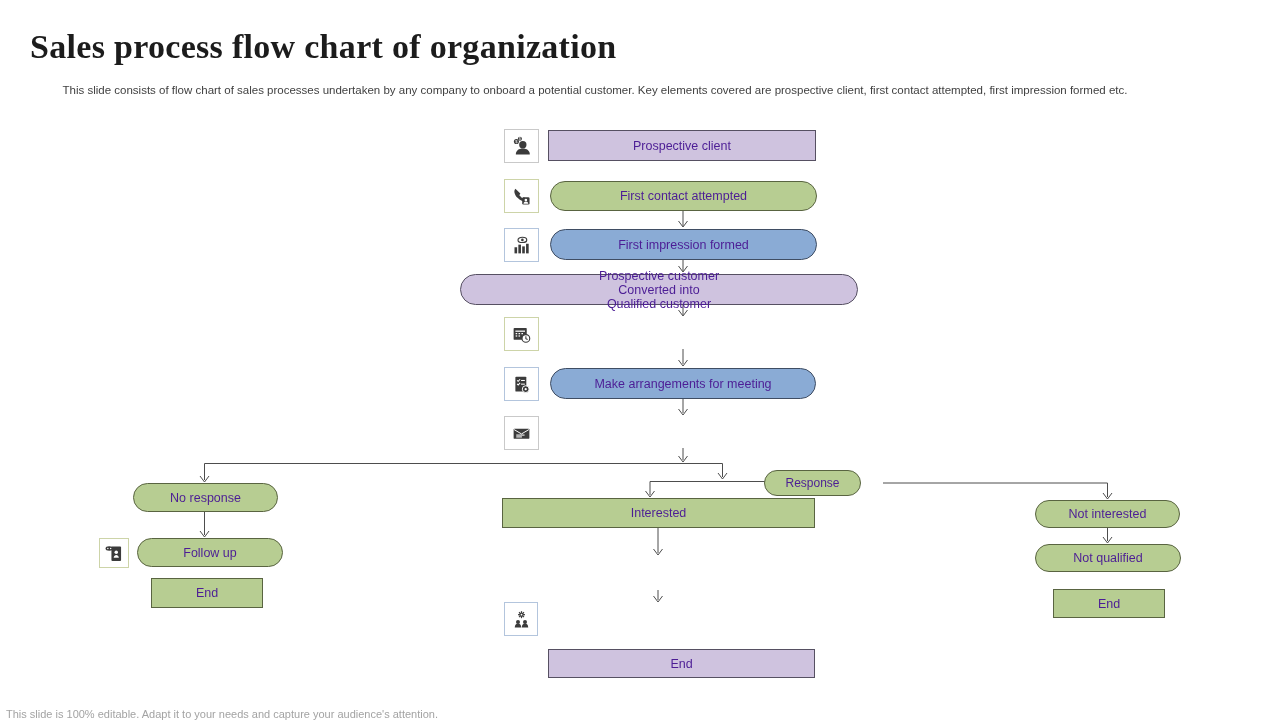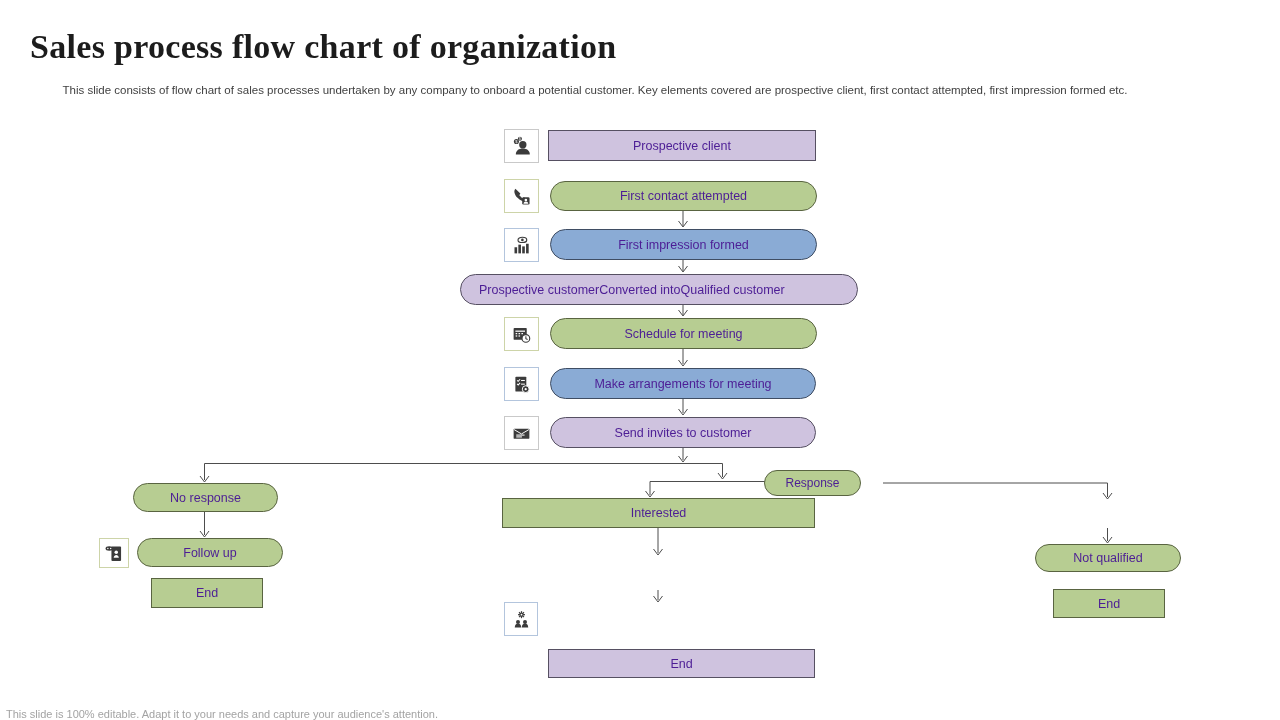--- a/index.html
+++ b/index.html
@@ -22,22 +22,22 @@
   }
   .node{
     position:absolute;display:flex;align-items:center;justify-content:center;
     box-sizing:border-box;border:1.2px solid #4d4d4d;
     font-size:12.5px;color:#4c1d95;white-space:nowrap;
   }
   .pill{border-radius:17px;}
   .lav{background:#cfc3df;border-color:#565062;}
   .green{background:#b7cd92;border-color:#596441;}
   .blue{background:#8aabd5;border-color:#3f4d63;}
-  .tri{display:flex;width:100%;justify-content:flex-start;
-       padding:0 18px;box-sizing:border-box;align-items:center;}
+  .tri{display:flex;width:100%;justify-content:center;
+       padding:0 18px;box-sizing:border-box;align-items:center;flex-direction:column;}
   .deal{padding:0 48px;}
   .iconbox{
     position:absolute;background:#fff;display:flex;align-items:center;justify-content:center;
     box-sizing:border-box;border:1px solid #c4c4c4;
   }
   .iconbox svg{width:21px;height:21px;fill:#3b3b3b;stroke:none;}
   .b-olive{border-color:#cdd4a8;}
   .b-blue{border-color:#b3c5dd;}
   .b-gray{border-color:#c9c9c9;}
   .connectors{position:absolute;left:0;top:0;pointer-events:none;}
@@ -125,23 +125,20 @@
         <rect x="5.3" y="10.3" width="1.8" height="1.4"></rect>
           <rect x="8.6" y="10.3" width="1.8" height="1.4"></rect>
           <rect x="11.9" y="10.3" width="1.8" height="1.4"></rect>
         <rect x="5.3" y="13" width="1.8" height="1.4"></rect>
           <rect x="8.6" y="13" width="1.8" height="1.4"></rect>
       </g>
       <circle cx="17" cy="16.5" r="4.4" fill="#fff" stroke="#3b3b3b" stroke-width="1.3"></circle>
       <path d="M17 14v2.7l2 1.1" fill="none" stroke="#3b3b3b" stroke-width="1.2"></path>
     </svg>
   </div>
-  <div class="node pill green" style="left:550px;top:318px;width:267px;height:31px">
-    <span>Schedule for meeting</span>
-  </div>
 
   <div class="iconbox b-blue" style="left:504px;top:367px;width:35px;height:34px">
     <svg viewBox="0 0 24 24">
       <rect x="5" y="3" width="12.5" height="17" rx="1"></rect>
       <path d="M7 7.2l1.2 1.2 2.2-2.4" stroke="#fff" stroke-width="1.2" fill="none"></path>
       <rect x="11.5" y="6.8" width="4.3" height="1.2" fill="#fff"></rect>
       <path d="M7 11.4l1.2 1.2 2.2-2.4" stroke="#fff" stroke-width="1.2" fill="none"></path>
       <rect x="11.5" y="11" width="4.3" height="1.2" fill="#fff"></rect>
       <circle cx="16.8" cy="17.3" r="3.9" stroke="#fff" stroke-width="1.1"></circle>
       <circle cx="16.8" cy="17.3" r="1.3" fill="#fff"></circle>
@@ -151,23 +148,20 @@
     <span>Make arrangements for meeting</span>
   </div>
 
   <div class="iconbox b-gray" style="left:504px;top:416px;width:35px;height:34px">
     <svg viewBox="0 0 24 24">
       <rect x="3" y="6.5" width="18" height="11.5" rx="1"></rect>
       <path d="M3.5 7.5l8.5 5 8.5-5" stroke="#fff" stroke-width="1.1" fill="none"></path>
       <rect x="6" y="13.2" width="9.5" height="1.2" fill="#fff"></rect>
       <rect x="6" y="15.3" width="6.5" height="1.2" fill="#fff"></rect>
     </svg>
-  </div>
-  <div class="node pill lav" style="left:550px;top:417px;width:266px;height:31px">
-    <span>Send invites to customer</span>
   </div>
 
   <div class="node pill green" style="left:133px;top:483px;width:145px;height:29px">
     <span>No response</span>
   </div>
   <div class="iconbox b-olive" style="left:99px;top:538px;width:30px;height:30px">
     <svg viewBox="0 0 24 24">
       <rect x="8.5" y="4" width="11" height="16.5" rx="1"></rect>
       <circle cx="14" cy="10.5" r="2" fill="#fff"></circle>
       <path d="M11 16.8c.4-2.1 1.6-3.1 3-3.1s2.6 1 3 3.1z" fill="#fff"></path>
@@ -202,20 +196,23 @@
       <circle cx="8" cy="14.8" r="2.3"></circle>
       <path d="M4.3 21c0-2.7 1.6-4.3 3.7-4.3s3.7 1.6 3.7 4.3z"></path>
       <circle cx="16" cy="14.8" r="2.3"></circle>
       <path d="M12.3 21c0-2.7 1.6-4.3 3.7-4.3s3.7 1.6 3.7 4.3z"></path>
     </svg>
   </div>
   <div class="node lav" style="left:548px;top:649px;width:267px;height:29px">
     <span>End</span>
   </div>
 
+  <div class="node pill green" style="left:1035px;top:500px;width:145px;height:28px">
+    <span>Not interested</span>
+  </div>
   <div class="node pill green" style="left:1035px;top:544px;width:146px;height:28px">
     <span>Not qualified</span>
   </div>
   <div class="node green" style="left:1053px;top:589px;width:112px;height:29px">
     <span>End</span>
   </div>
 
   <p class="footer">This slide is 100% editable. Adapt it to your needs and capture your audience's attention.</p>
 </div>
 

